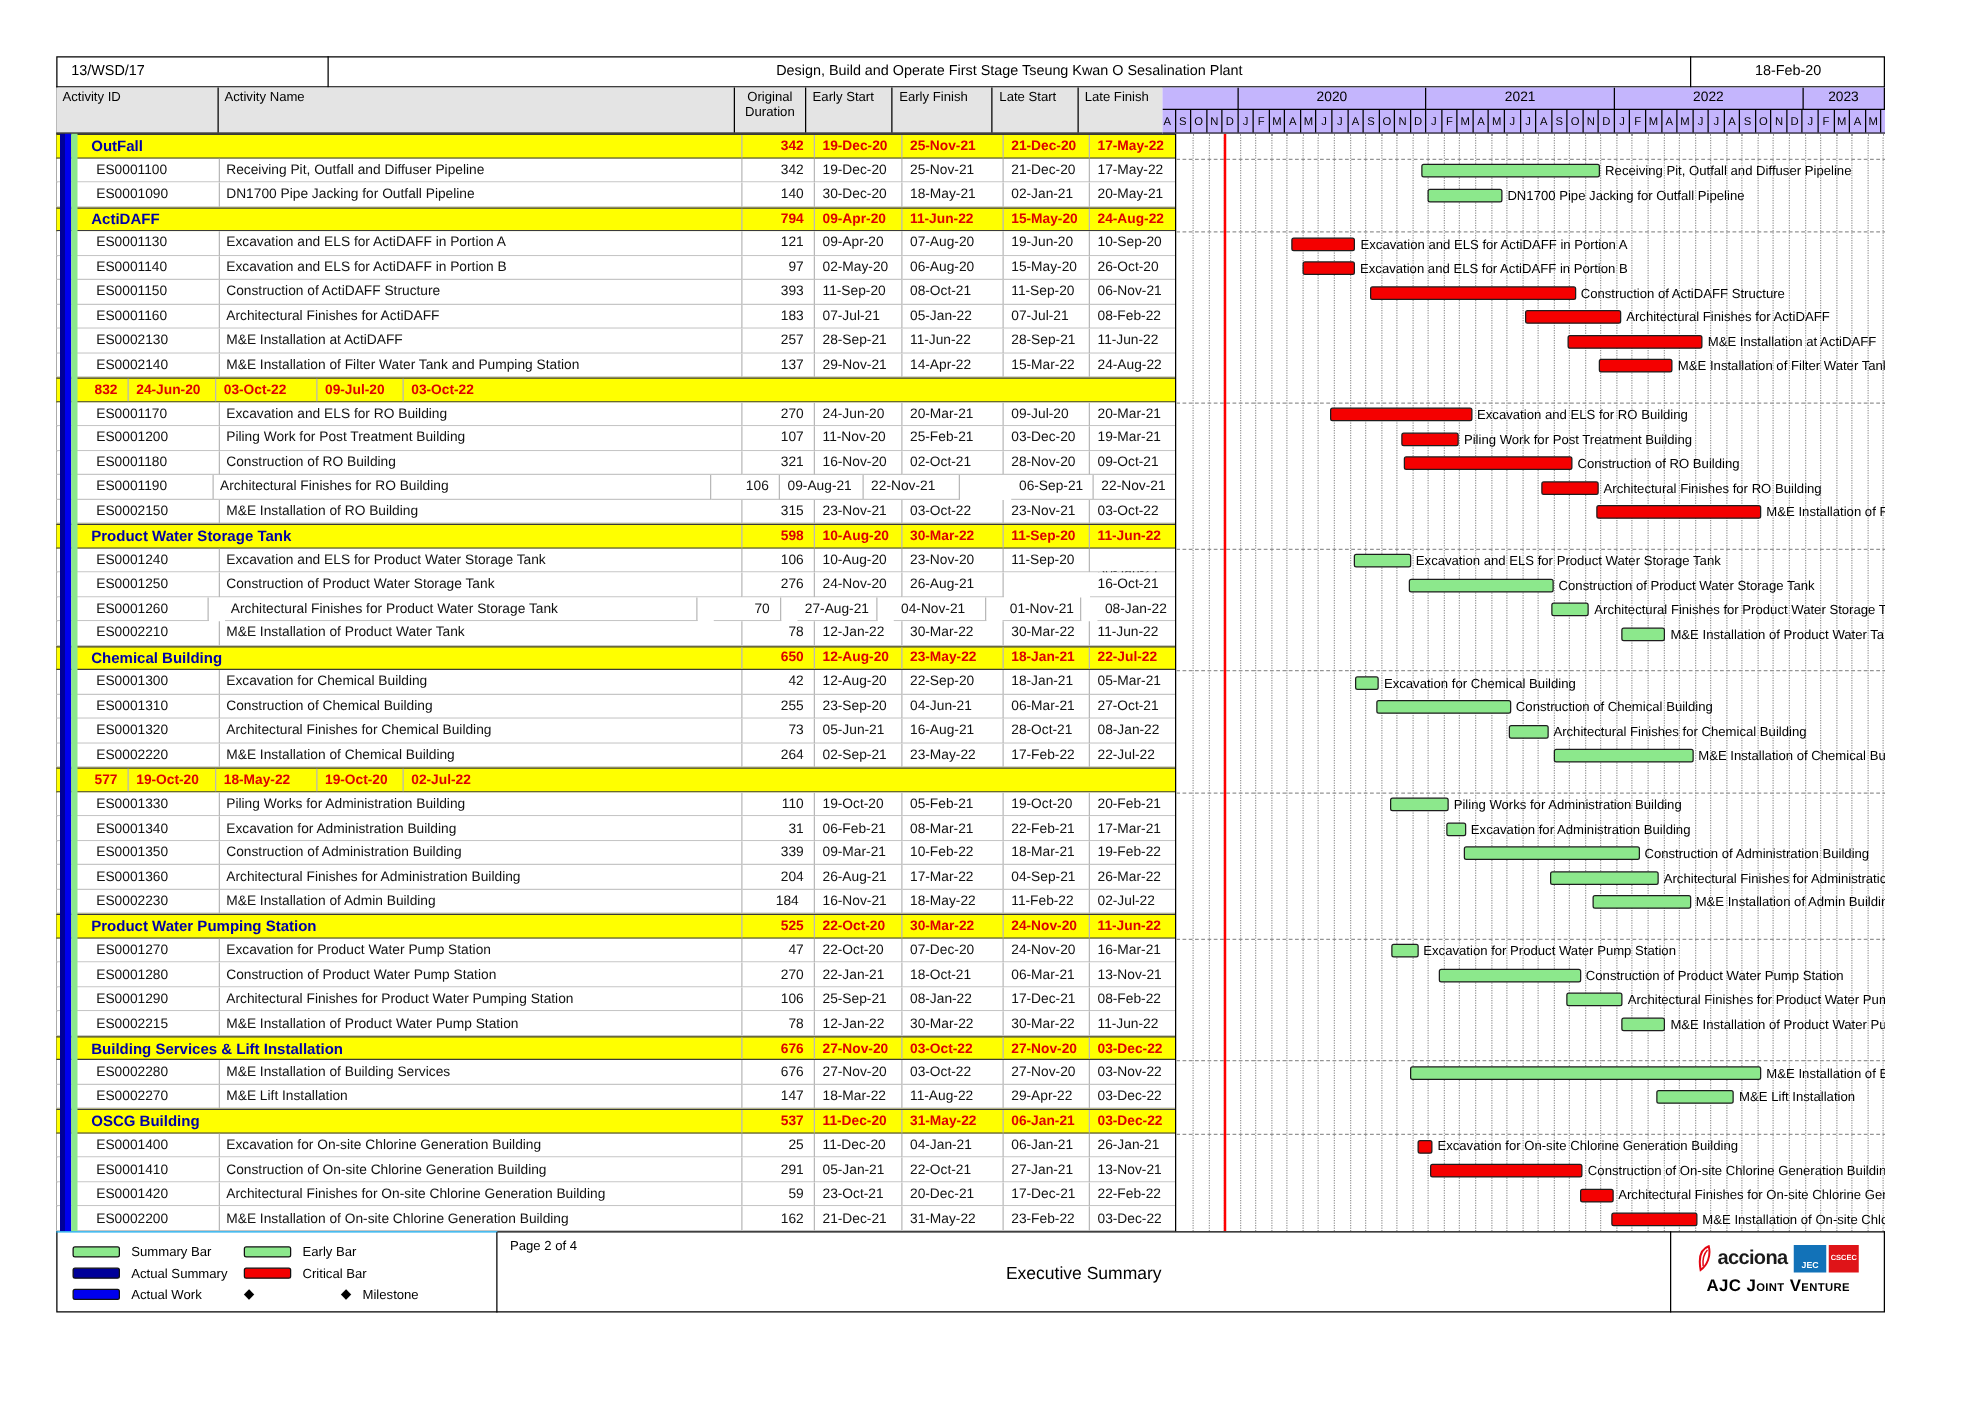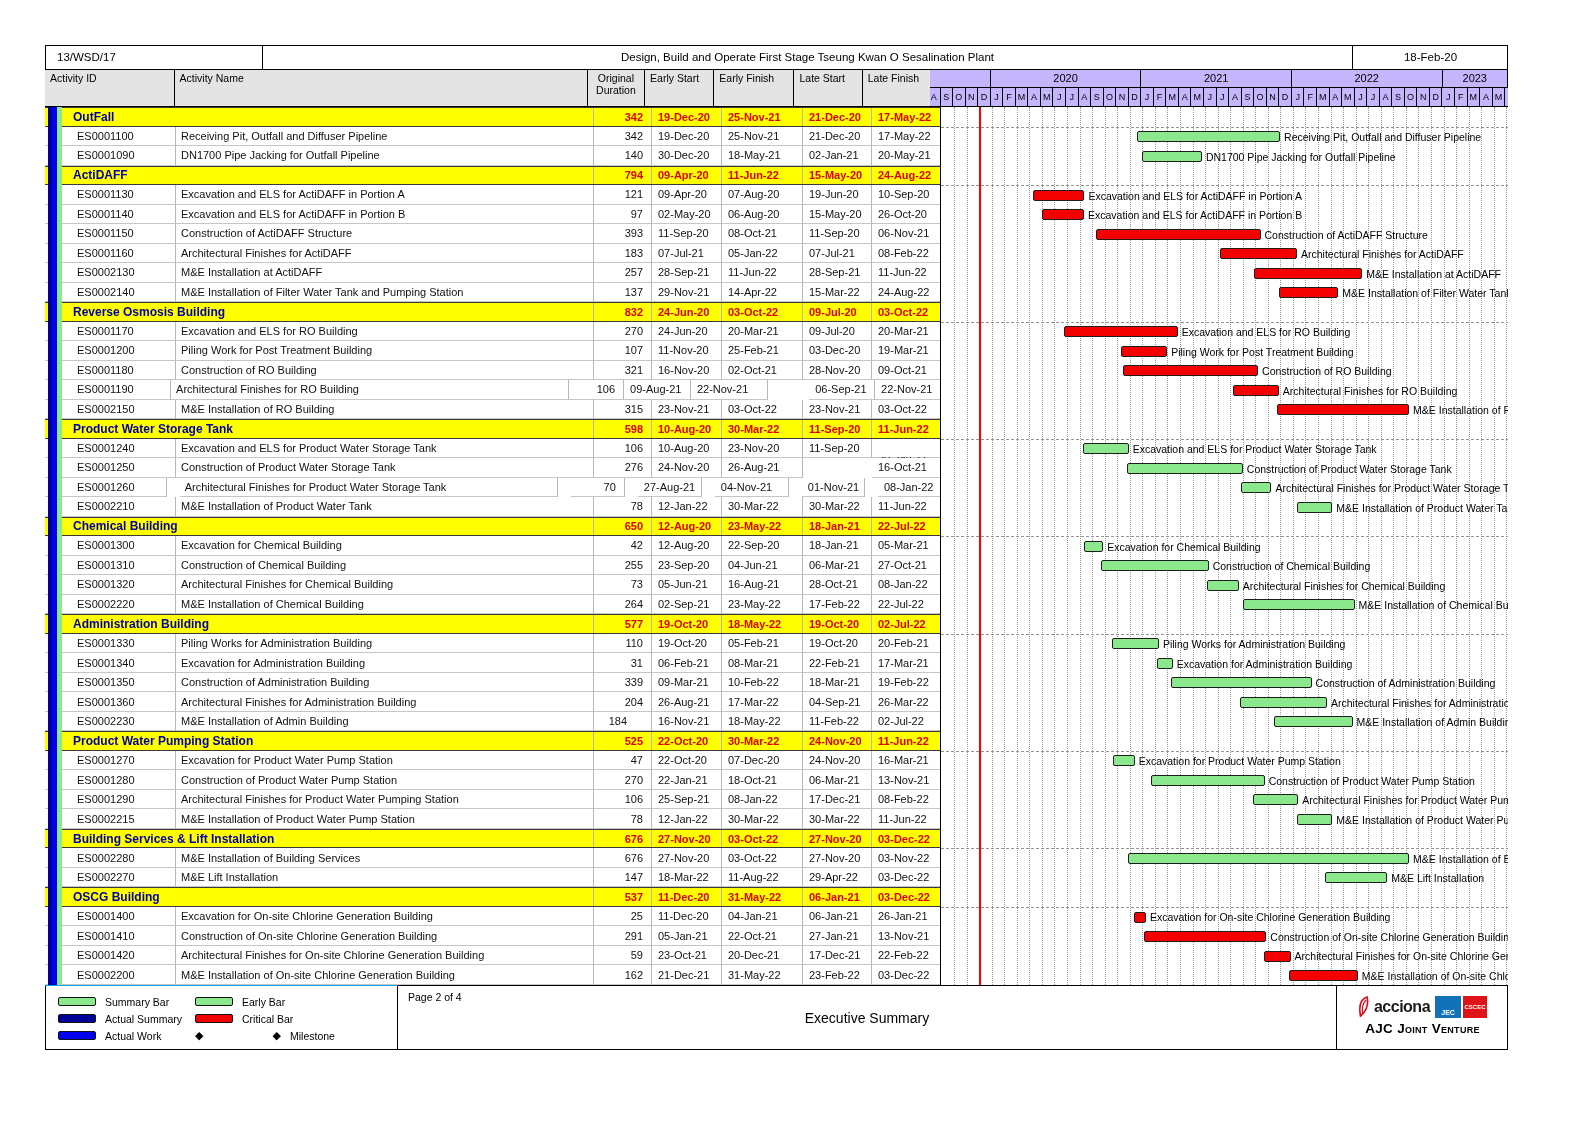--- a/index.html
+++ b/index.html
@@ -213,21 +213,20 @@
       <div class="trow" style="top: 175.59px; height: 19.51px;">
         <div class="tc" style="width: 131px; padding-left: 32px;">ES0002140</div>
         <div class="tc" style="width: 418px; padding-left: 5px;">M&amp;E Installation of Filter Water Tank and Pumping Station</div>
         <div class="tc" style="width: 58px; justify-content: flex-end; padding-right: 8px;">137</div>
         <div class="tc" style="width: 70px; padding-left: 6px;">29-Nov-21</div>
         <div class="tc" style="width: 81px; padding-left: 6px;">14-Apr-22</div>
         <div class="tc" style="width: 69px; padding-left: 6px;">15-Mar-22</div>
         <div class="tc" style="width: 68px; padding-left: 6px; border-right: none;">24-Aug-22</div>
       </div>
       <div class="trow summary" style="top: 195.1px; height: 19.51px; background: rgb(255, 255, 0);">
-        <div class="tc" style="width: 549px; padding-left: 28px; color: rgb(0, 0, 166); font-size: 12px; border-right: 1px solid rgb(184, 184, 184);">Reverse Osmosis Building</div>
         <div class="tc" style="width: 58px; justify-content: flex-end; padding-right: 8px; color: rgb(221, 0, 0);">832</div>
         <div class="tc" style="width: 70px; padding-left: 6px; color: rgb(221, 0, 0);">24-Jun-20</div>
         <div class="tc" style="width: 81px; padding-left: 6px; color: rgb(221, 0, 0);">03-Oct-22</div>
         <div class="tc" style="width: 69px; padding-left: 6px; color: rgb(221, 0, 0);">09-Jul-20</div>
         <div class="tc" style="width: 68px; padding-left: 6px; color: rgb(221, 0, 0); border-right: none;">03-Oct-22</div>
       </div>
       <div class="trow" style="top: 214.61px; height: 19.51px;">
         <div class="tc" style="width: 131px; padding-left: 32px;">ES0001170</div>
         <div class="tc" style="width: 418px; padding-left: 5px;">Excavation and ELS for RO Building</div>
         <div class="tc" style="width: 58px; justify-content: flex-end; padding-right: 8px;">270</div>
@@ -354,21 +353,20 @@
       <div class="trow" style="top: 487.75px; height: 19.51px;">
         <div class="tc" style="width: 131px; padding-left: 32px;">ES0002220</div>
         <div class="tc" style="width: 418px; padding-left: 5px;">M&amp;E Installation of Chemical Building</div>
         <div class="tc" style="width: 58px; justify-content: flex-end; padding-right: 8px;">264</div>
         <div class="tc" style="width: 70px; padding-left: 6px;">02-Sep-21</div>
         <div class="tc" style="width: 81px; padding-left: 6px;">23-May-22</div>
         <div class="tc" style="width: 69px; padding-left: 6px;">17-Feb-22</div>
         <div class="tc" style="width: 68px; padding-left: 6px; border-right: none;">22-Jul-22</div>
       </div>
       <div class="trow summary" style="top: 507.26px; height: 19.51px; background: rgb(255, 255, 0);">
-        <div class="tc" style="width: 549px; padding-left: 28px; color: rgb(0, 0, 166); font-size: 12px; border-right: 1px solid rgb(184, 184, 184);">Administration Building</div>
         <div class="tc" style="width: 58px; justify-content: flex-end; padding-right: 8px; color: rgb(221, 0, 0);">577</div>
         <div class="tc" style="width: 70px; padding-left: 6px; color: rgb(221, 0, 0);">19-Oct-20</div>
         <div class="tc" style="width: 81px; padding-left: 6px; color: rgb(221, 0, 0);">18-May-22</div>
         <div class="tc" style="width: 69px; padding-left: 6px; color: rgb(221, 0, 0);">19-Oct-20</div>
         <div class="tc" style="width: 68px; padding-left: 6px; color: rgb(221, 0, 0); border-right: none;">02-Jul-22</div>
       </div>
       <div class="trow" style="top: 526.77px; height: 19.51px;">
         <div class="tc" style="width: 131px; padding-left: 32px;">ES0001330</div>
         <div class="tc" style="width: 418px; padding-left: 5px;">Piling Works for Administration Building</div>
         <div class="tc" style="width: 58px; justify-content: flex-end; padding-right: 8px;">110</div>
@@ -400,21 +398,21 @@
         <div class="tc" style="width: 418px; padding-left: 5px;">Architectural Finishes for Administration Building</div>
         <div class="tc" style="width: 58px; justify-content: flex-end; padding-right: 8px;">204</div>
         <div class="tc" style="width: 70px; padding-left: 6px;">26-Aug-21</div>
         <div class="tc" style="width: 81px; padding-left: 6px;">17-Mar-22</div>
         <div class="tc" style="width: 69px; padding-left: 6px;">04-Sep-21</div>
         <div class="tc" style="width: 68px; padding-left: 6px; border-right: none;">26-Mar-22</div>
       </div>
       <div class="trow" style="top: 604.81px; height: 19.51px;">
         <div class="tc" style="width: 131px; padding-left: 32px;">ES0002230</div>
         <div class="tc" style="width: 418px; padding-left: 5px;">M&amp;E Installation of Admin Building</div>
-        <div class="tc" style="width: 58px; justify-content: flex-end; padding-right: 24px;">184</div>
+        <div class="tc" style="width: 58px; justify-content: flex-end; padding-right: 12px;">184</div>
         <div class="tc" style="width: 70px; padding-left: 6px;">16-Nov-21</div>
         <div class="tc" style="width: 81px; padding-left: 6px;">18-May-22</div>
         <div class="tc" style="width: 69px; padding-left: 6px;">11-Feb-22</div>
         <div class="tc" style="width: 68px; padding-left: 6px; border-right: none;">02-Jul-22</div>
       </div>
       <div class="trow summary" style="top: 624.32px; height: 19.51px; background: rgb(255, 255, 0);">
         <div class="tc" style="width: 549px; padding-left: 28px; color: rgb(0, 0, 166); font-size: 12px; border-right: 1px solid rgb(184, 184, 184);">Product Water Pumping Station</div>
         <div class="tc" style="width: 58px; justify-content: flex-end; padding-right: 8px; color: rgb(221, 0, 0);">525</div>
         <div class="tc" style="width: 70px; padding-left: 6px; color: rgb(221, 0, 0);">22-Oct-20</div>
         <div class="tc" style="width: 81px; padding-left: 6px; color: rgb(221, 0, 0);">30-Mar-22</div>

